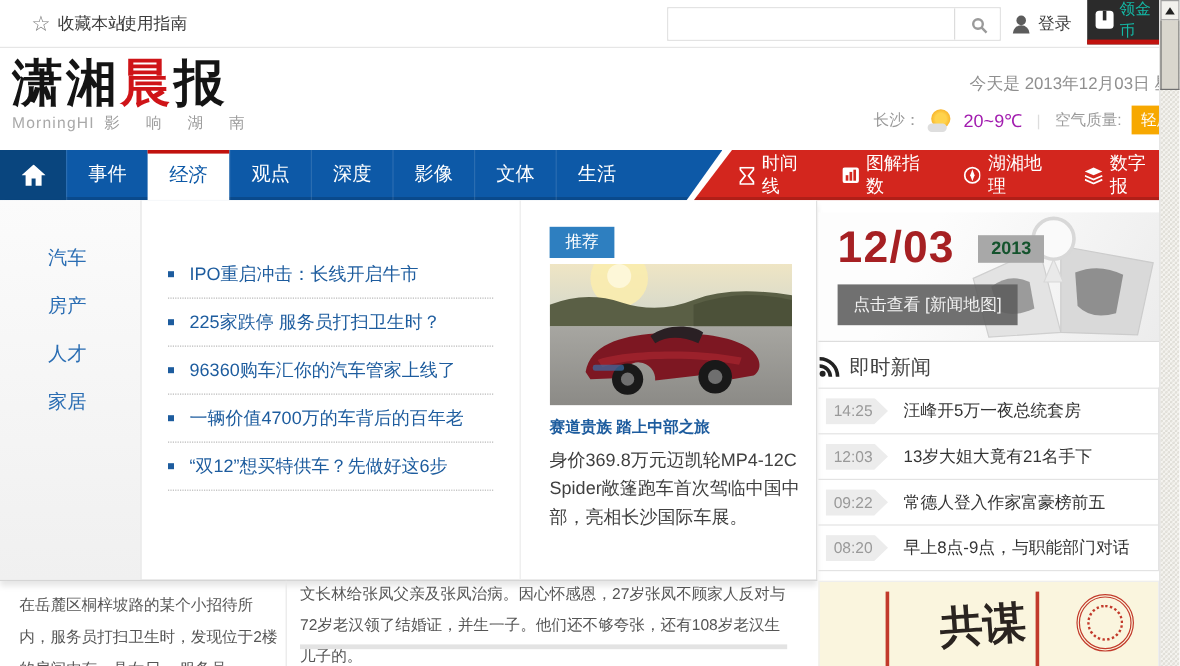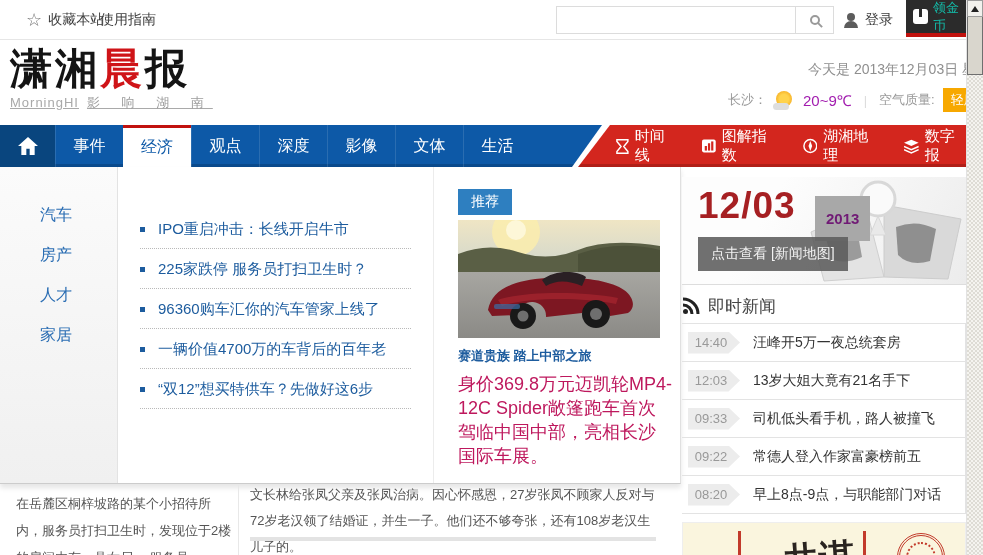--- a/index.html
+++ b/index.html
@@ -34,21 +34,21 @@
            align-items:center; gap:5px; padding-left:7px; cursor:pointer; }
   .book { width:15px; height:15px; background:#fff; border-radius:3px; position:relative; flex:none; }
   .book::after { content:''; position:absolute; left:6px; top:0; width:3px; height:8px; background:#2b2b2b; }
 
   
   .header { position:absolute; left:0; top:41px; width:966px; height:84px; overflow:hidden; }
   .logo { position:absolute; left:10px; top:5px; cursor:pointer; }
   .logo-main { font-family:"DejaVu Serif", serif; font-size:42px; font-weight:900;
                letter-spacing:3px; color:#141414; line-height:1.1; }
   .logo-main .red { color:#cf1418; }
-  .logo-sub { margin-top:2px; font-size:13px; color:#a9a9a9; letter-spacing:1px;text-decoration:underline; }
+  .logo-sub { margin-top:2px; font-size:13px; color:#a9a9a9; letter-spacing:1px; }
   .logo-sub .cn { letter-spacing:9px; margin-left:8px; color:#9c9c9c; }
   .today { position:absolute; top:20px; left:808px; width:220px; white-space:nowrap;
            font-size:14px; color:#8f8f8f; }
   .weather { position:absolute; top:47px; left:728px; display:flex; align-items:center;
              white-space:nowrap; font-size:13px; color:#999; }
   .sun { width:24px; height:20px; position:relative; margin:0 6px; }
   .sun::before { content:''; position:absolute; left:3px; top:1px; width:16px; height:16px;
                  border-radius:50%; background:radial-gradient(circle,#ffd34d 40%,#f8b62c 70%,#fce39b 100%); }
   .sun::after { content:''; position:absolute; left:0; bottom:0; width:16px; height:7px;
                 border-radius:6px; background:#dedede; }
@@ -87,40 +87,40 @@
              font-size:15px; color:#1d5c9e; white-space:nowrap; overflow:hidden; cursor:pointer; }
   .dd-link::before { content:''; display:inline-block; width:5px; height:5px; background:#1d5c9e;
                      margin-right:13px; vertical-align:2px; }
   .dd-sep { position:absolute; left:433px; top:0; height:100%; border-left:1px solid #ececec; }
   .dd-rec { position:absolute; left:433px; top:0; width:236px; height:100%; }
   .rec-badge { position:absolute; left:25px; top:22px; background:#2e7fc0; color:#fff;
                font-size:14px; padding:4px 13px; cursor:pointer; }
   .rec-img { position:absolute; left:25px; top:53px; width:202px; height:118px; overflow:hidden; cursor:pointer; }
   .rec-title { position:absolute; left:25px; top:180px; font-size:13px; font-weight:bold;
                color:#1d5c9e; cursor:pointer; white-space:nowrap; }
-  .rec-desc { position:absolute; left:25px; top:205px; width:215px; font-size:18px;
-              color:#be185d; line-height:24px; }
+  .rec-desc { position:absolute; left:25px; top:205px; width:215px; font-size:15px;
+              color:#404040; line-height:24px; }
 
   
   .article-left { position:absolute; left:16px; top:490px; width:220px; font-size:13px;
                   color:#555; line-height:27px; }
   .col-divider { position:absolute; left:238px; top:484px; height:71px; border-left:1px solid #e8e8e8; }
   .article-right { position:absolute; left:250px; top:482px; width:410px; font-size:13px;
                    color:#555; line-height:26px; }
   .article-hr { position:absolute; left:250px; top:537px; width:406px; height:4px; background:#e3e3e3; }
 
   
   .right-col { position:absolute; left:682px; top:167px; width:284px; }
   .date-panel { margin-top:10px; height:108px; position:relative; overflow:hidden;
                 background:linear-gradient(120deg,#fdfdfd 30%,#ececec); border-bottom:1px solid #ddd; }
   .map-art { position:absolute; right:0; top:0; }
   .big-date { position:absolute; left:16px; top:8px; font-size:37px; font-weight:bold;
               color:#a62023; letter-spacing:1px; }
-  .year-badge { position:absolute; left:133px; top:19px; background:#a8a8a8; color:#701a75;
-                font-weight:bold; font-size:15px; padding:14px 11px; }
+  .year-badge { position:absolute; left:133px; top:19px; background:#a8a8a8; color:#14532d;
+                font-weight:bold; font-size:15px; padding:3px 11px; }
   .map-btn { position:absolute; left:16px; top:60px; background:rgba(92,92,92,0.88); color:#f2f2f2;
              font-size:14px; padding:8px 13px; cursor:pointer; }
   .news-header { margin-top:8px; height:26px; display:flex; align-items:center; gap:8px;
                  font-size:17px; color:#444; }
   .news-list { margin-top:4px; border-top:1px solid #e3e3e3; border-right:1px solid #e3e3e3; }
   .news-row { height:38px; border-bottom:1px solid #e3e3e3; display:flex; align-items:center; cursor:pointer; }
   .news-time { width:52px; height:22px; flex:none; margin-left:6px; background:#ececec; color:#999;
                font-size:13px; display:flex; align-items:center; justify-content:center; padding-right:6px;
                clip-path:polygon(0 0,78% 0,100% 50%,78% 100%,0 100%); }
   .news-title { margin-left:13px; font-size:14px; color:#333; white-space:nowrap; }
@@ -310,30 +310,26 @@
   <div class="news-header">
     <svg width="18" height="18" viewBox="0 0 18 18">
       <circle cx="3.5" cy="14.5" r="2.5" fill="#222"></circle>
       <path d="M1 8 a9 9 0 0 1 9 9" fill="none" stroke="#222" stroke-width="3"></path>
       <path d="M1 2 a15 15 0 0 1 15 15" fill="none" stroke="#222" stroke-width="3"></path>
     </svg>
     <span>即时新闻</span>
   </div>
   <div class="news-list">
     <div class="news-row">
-      <span class="news-time">14:40</span>
+      <span class="news-time">14:25</span>
       <span class="news-title">汪峰开5万一夜总统套房</span>
     </div>
     <div class="news-row">
       <span class="news-time">12:03</span>
       <span class="news-title">13岁大姐大竟有21名手下</span>
-    </div>
-    <div class="news-row">
-      <span class="news-time">09:33</span>
-      <span class="news-title">司机低头看手机，路人被撞飞</span>
     </div>
     <div class="news-row">
       <span class="news-time">09:22</span>
       <span class="news-title">常德人登入作家富豪榜前五</span>
     </div>
     <div class="news-row">
       <span class="news-time">08:20</span>
       <span class="news-title">早上8点-9点，与职能部门对话</span>
     </div>
   </div>

